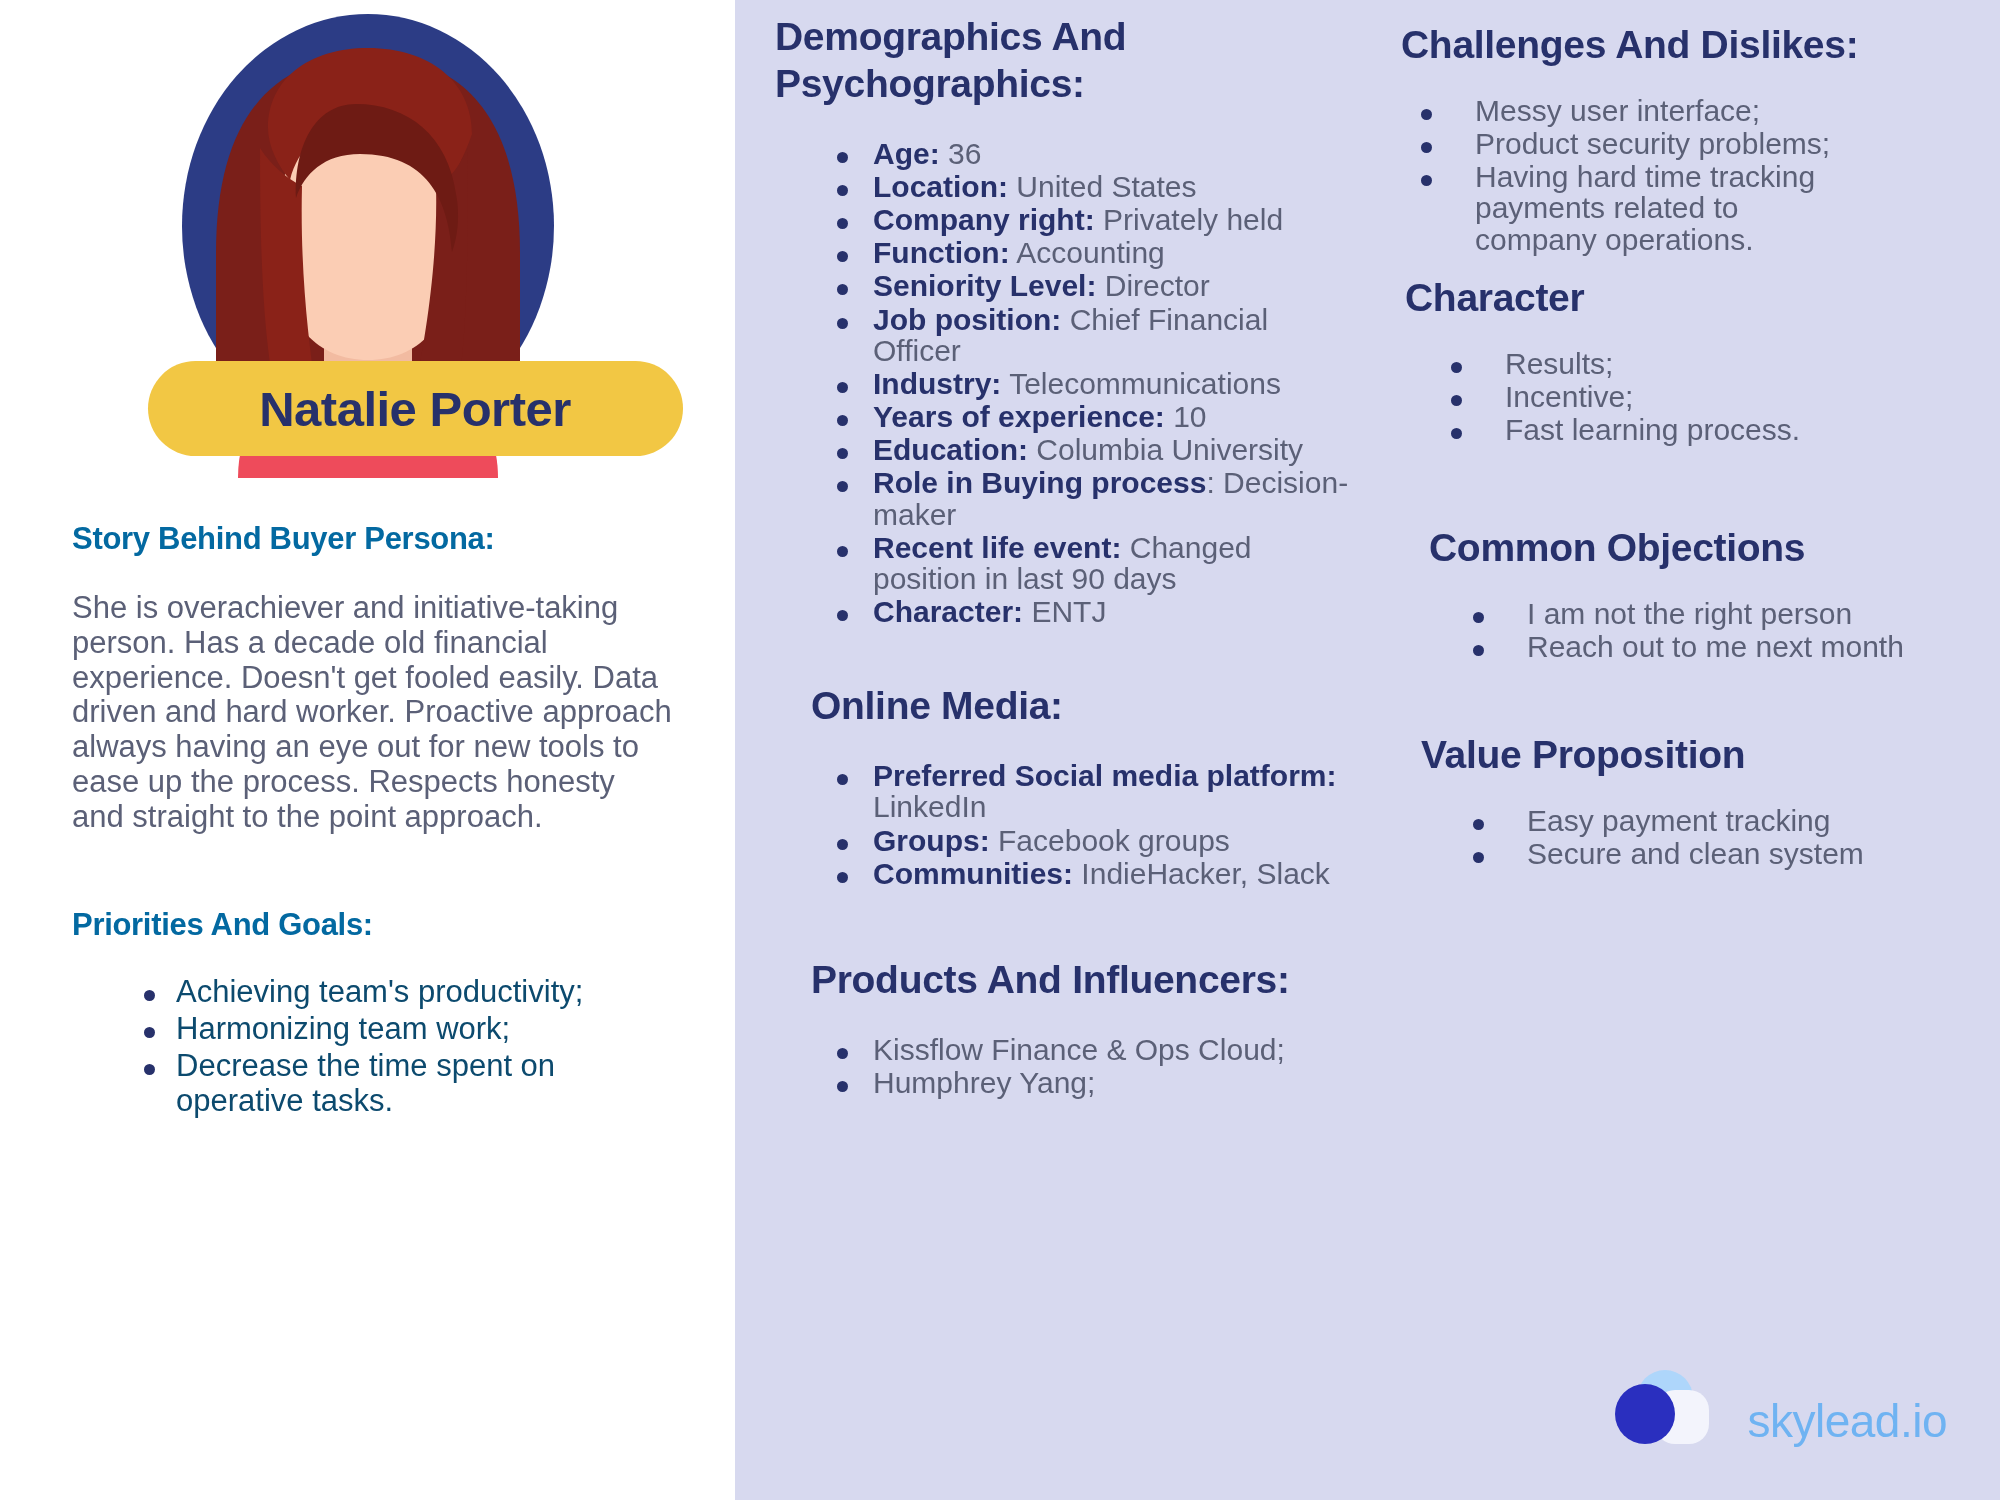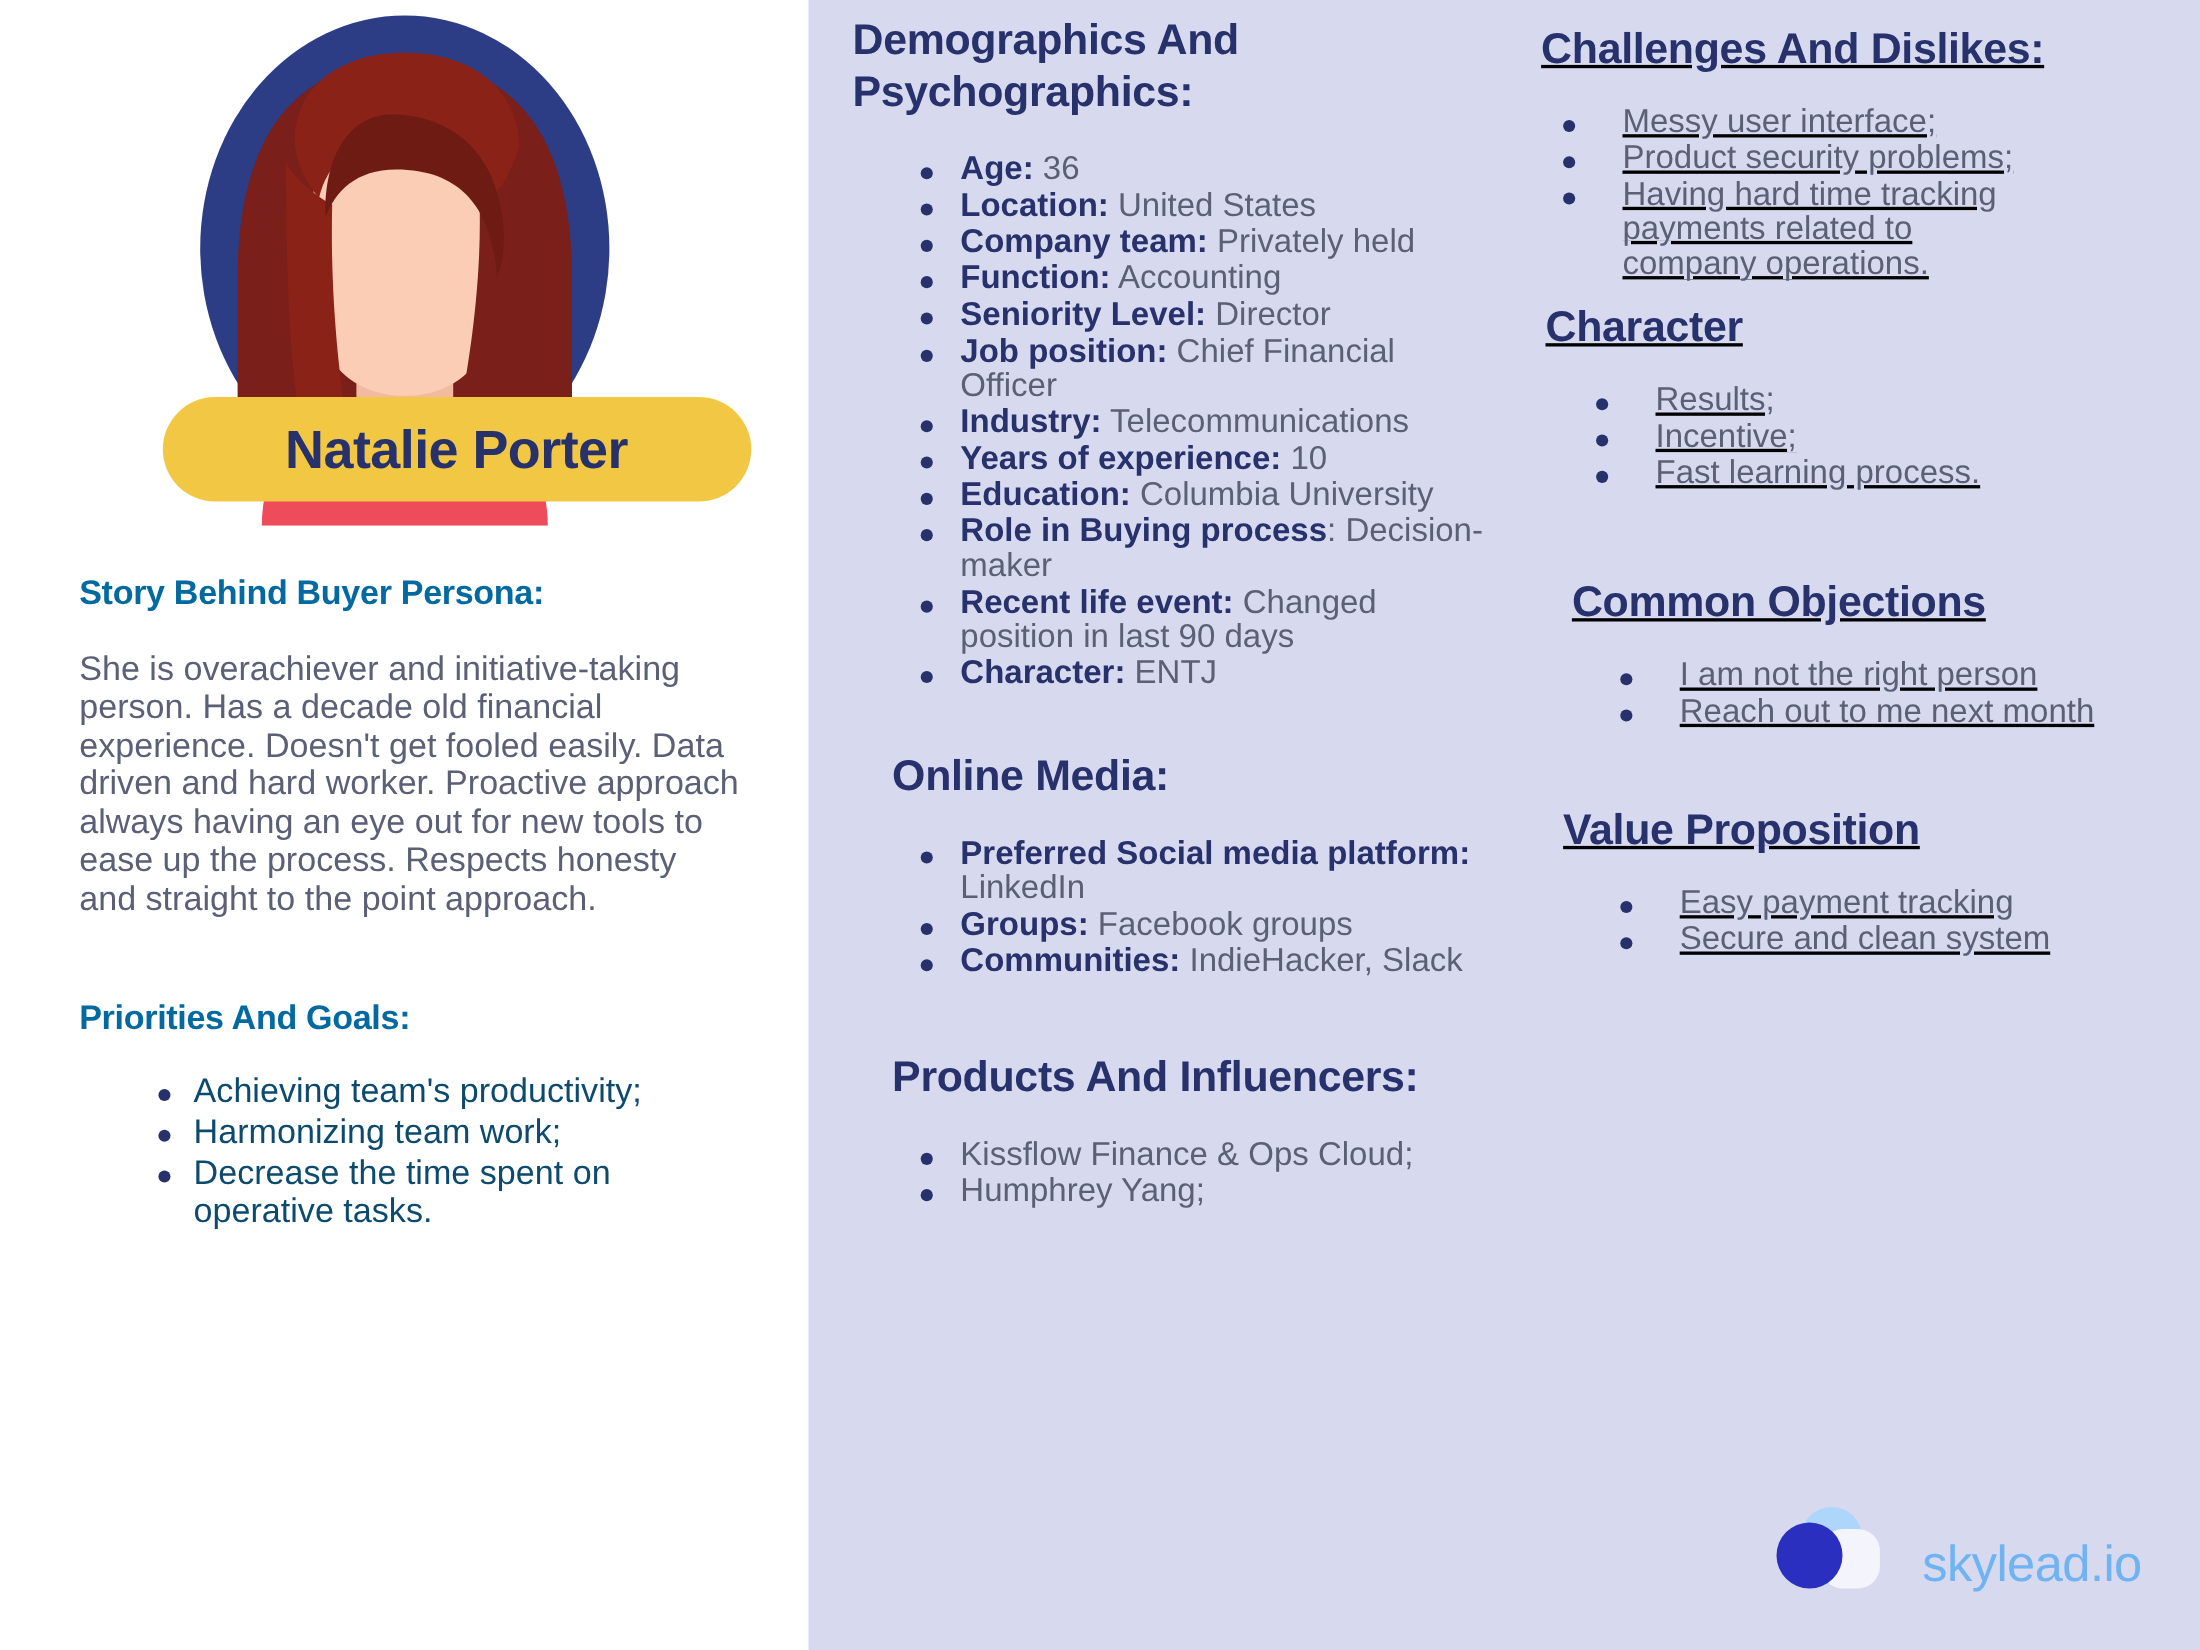--- a/index.html
+++ b/index.html
@@ -112,21 +112,20 @@
   .mid-col {
     width: 620px;
     flex: 0 0 620px;
     padding: 14px 0 0 40px;
     position: relative;
   }
   .right-col {
     flex: 1 1 auto;
     padding: 22px 0 16px 36px;
     position: relative;
-    text-decoration: underline;
   }
 
   h2.panel-title {
     font-size: 39px;
     font-weight: bold;
     color: #27316B;
     line-height: 1.2;
     letter-spacing: -0.3px;
   }
 
@@ -264,21 +263,21 @@
 
   <div class="panel">
 
     <div class="mid-col">
 
       <h2 class="panel-title">Demographics And Psychographics:</h2>
 
       <ul class="dlist">
         <li><b>Age:</b> <span>36</span></li>
         <li><b>Location:</b> <span>United States</span></li>
-        <li><b>Company team:</b> <span>Privately held</span></li>
+        <li><b>Company right:</b> <span>Privately held</span></li>
         <li><b>Function:</b> <span>Accounting</span></li>
         <li><b>Seniority Level:</b> <span>Director</span></li>
         <li><b>Job position:</b> <span>Chief Financial Officer</span></li>
         <li><b>Industry:</b> <span>Telecommunications</span></li>
         <li><b>Years of experience:</b> <span>10</span></li>
         <li><b>Education:</b> <span>Columbia University</span></li>
         <li><b>Role in Buying process</b><span>: Decision-maker</span></li>
         <li><b>Recent life event:</b> <span>Changed position in last 90 days</span></li>
         <li><b>Character:</b> <span>ENTJ</span></li>
       </ul>

